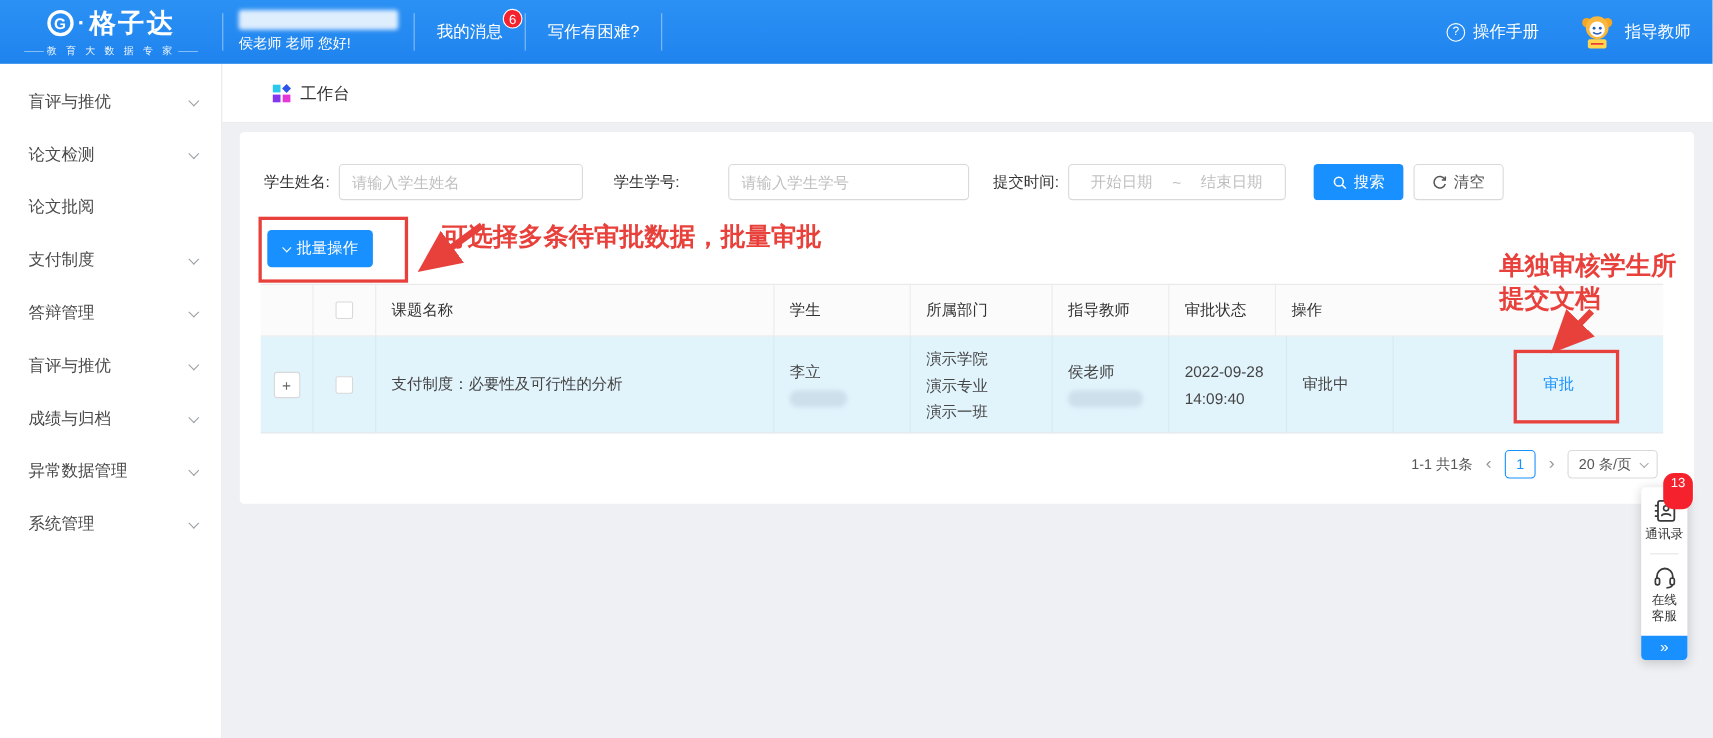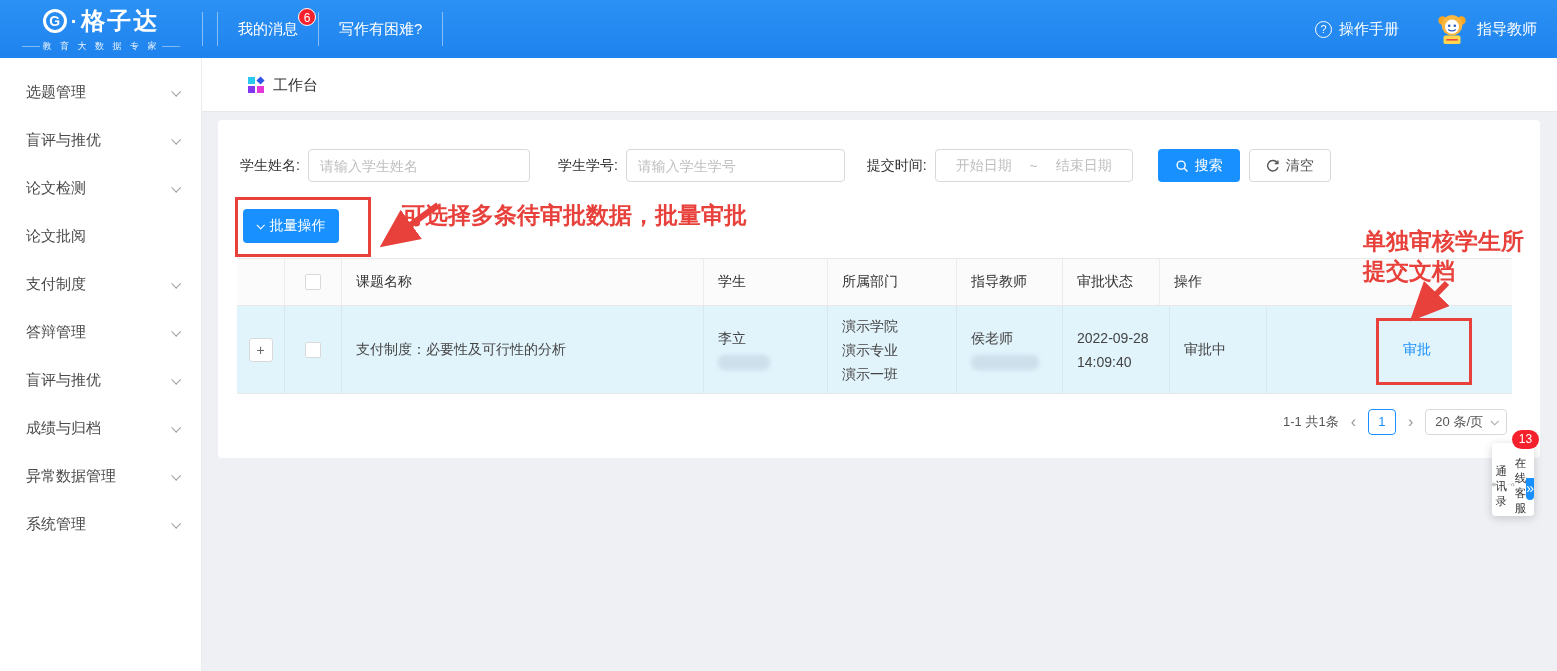--- a/index.html
+++ b/index.html
@@ -159,46 +159,50 @@
   #rect-batch   { left:235px; top:197px; width:136px; height:60px; }
   #rect-approve { left:1376px; top:318px; width:96px; height:67px; }
   .anno-text { color:#e8413c; font-weight:bold; font-size:23px; white-space:nowrap; }
   #note-batch { left:402px; top:200px; }
   #note-single { left:1363px; top:226px; line-height:30px; }
   #arrow-layer { left:0; top:0; width:1557px; height:671px; }
   
   .widget {
     position:absolute; left:1492px; top:443px; width:42px; z-index:70;
     background:#fff; border-radius:4px; box-shadow:0 2px 10px rgba(0,0,0,.18);
-    display:flex; flex-direction:row; align-items:center; padding-top:10px; text-align:center;
+    display:flex; flex-direction:column; align-items:center; padding-top:10px; text-align:center;
   }
   .widget-label { font-size:11.5px; color:#333; line-height:15px; margin-top:3px; }
   .widget-divider { width:26px; height:1px; background:#e5e5e5; margin:9px 0; }
   .widget-collapse {
     margin-top:9px; width:42px; height:22px; background:#1890ff; color:#fff;
     border-radius:0 0 4px 4px; font-size:14px; line-height:21px; cursor:pointer;
   }
   .widget-badge {
-    position:absolute; left:1512px; top:430px; min-width:27px; height:19px; z-index:71;
+    position:absolute; left:1512px; top:430px; min-width:27px; height:33px; z-index:71;
     background:#f5222d; color:#fff; border-radius:10px; font-size:12px; line-height:19px; text-align:center;
   }
 </style>
 </head>
 <body>
 
 <div class="header">
   <div class="brand">
     <div class="brand-row">
       <span class="logo-mark">G</span>
       <span class="brand-dot">·</span>
       <span class="brand-name">格子达</span>
     </div>
     <div class="brand-tagline">教 育 大 数 据 专 家</div>
   </div>
   <div class="hdr-divider"></div>
+  <div class="user-block">
+    <div class="mask-header"></div>
+    <div class="greeting">侯老师 老师 您好!</div>
+  </div>
   <div class="hdr-nav">
     <div class="hdr-divider"></div>
     <div class="hdr-item">
       <span>我的消息</span>
       <span class="badge">6</span>
     </div>
     <div class="hdr-divider"></div>
     <div class="hdr-item">
       <span>写作有困难?</span>
     </div>
@@ -220,24 +224,20 @@
       <path d="M14 17.5 q4 3 8 0" stroke="#2b5fbd" stroke-width="1.4" fill="none"></path>
       <rect x="9" y="24" width="18" height="9" rx="2" fill="#ffd64d"></rect>
       <path d="M12 28.5 h12" stroke="#e8413c" stroke-width="1.6"></path>
     </svg>
     <span>指导教师</span>
   </div>
 </div>
 
 <div class="sidebar">
   <div class="side-item">
-    <span>选题管理</span>
-    <span class="chev"></span>
-  </div>
-  <div class="side-item">
     <span>盲评与推优</span>
     <span class="chev"></span>
   </div>
   <div class="side-item">
     <span>论文检测</span>
     <span class="chev"></span>
   </div>
   <div class="side-item">
     <span>论文批阅</span>
   </div>
@@ -278,21 +278,21 @@
     <span>工作台</span>
   </div>
 </div>
 
 <div class="main-card">
 
   <div class="filters">
     <span class="f-label">学生姓名:</span>
     <input class="f-input" placeholder="请输入学生姓名" style="">
     <span class="f-label ml28">学生学号:</span>
-    <input class="f-input" style="width: 219px;" placeholder="请输入学生学号">
+    <input class="f-input" style="width: 219px; margin-left: 36px;" placeholder="请输入学生学号">
     <span class="f-label ml22">提交时间:</span>
     <div class="date-range">
       <span>开始日期</span>
       <span>~</span>
       <span>结束日期</span>
     </div>
     <button class="btn btn-primary ml25">
       <svg width="14" height="14" viewBox="0 0 16 16">
         <circle cx="7" cy="7" r="4.6" fill="none" stroke="#fff" stroke-width="1.6"></circle>
         <line x1="10.6" y1="10.6" x2="14.2" y2="14.2" stroke="#fff" stroke-width="1.6"></line>

